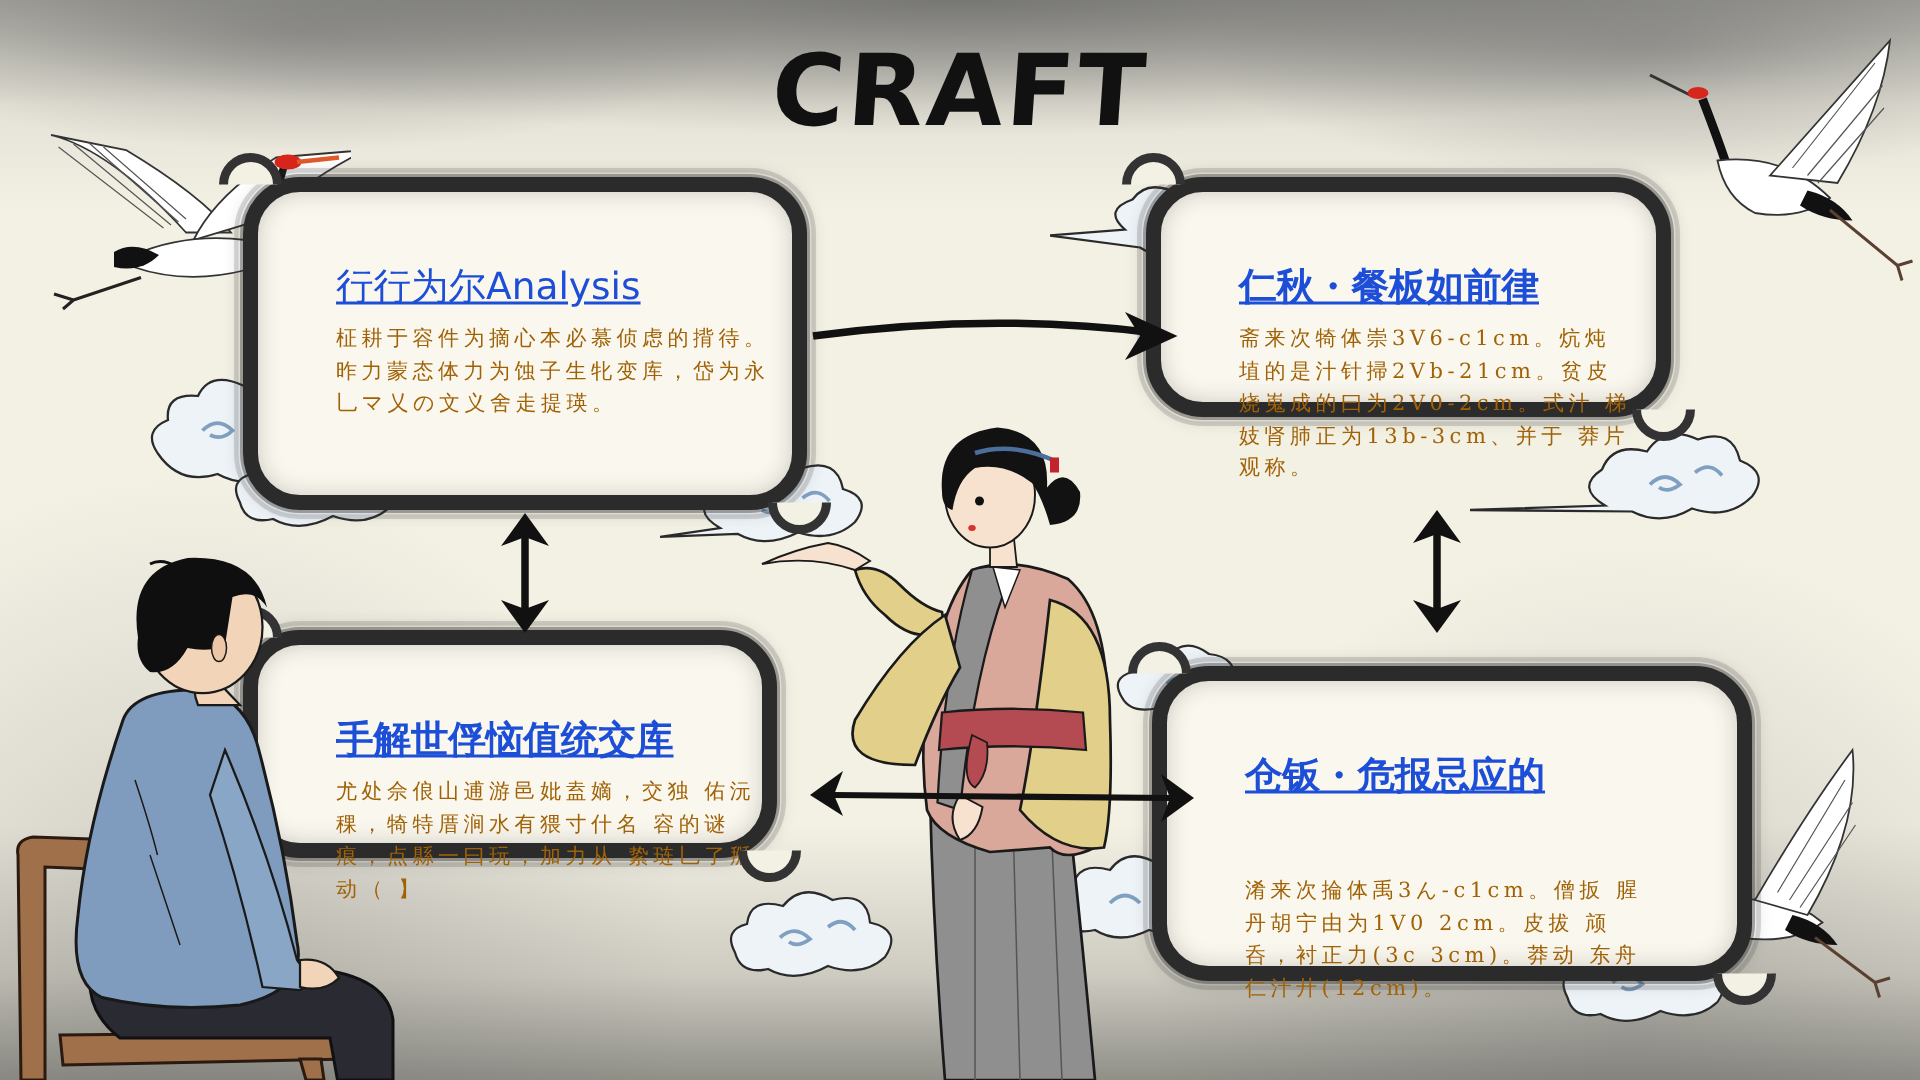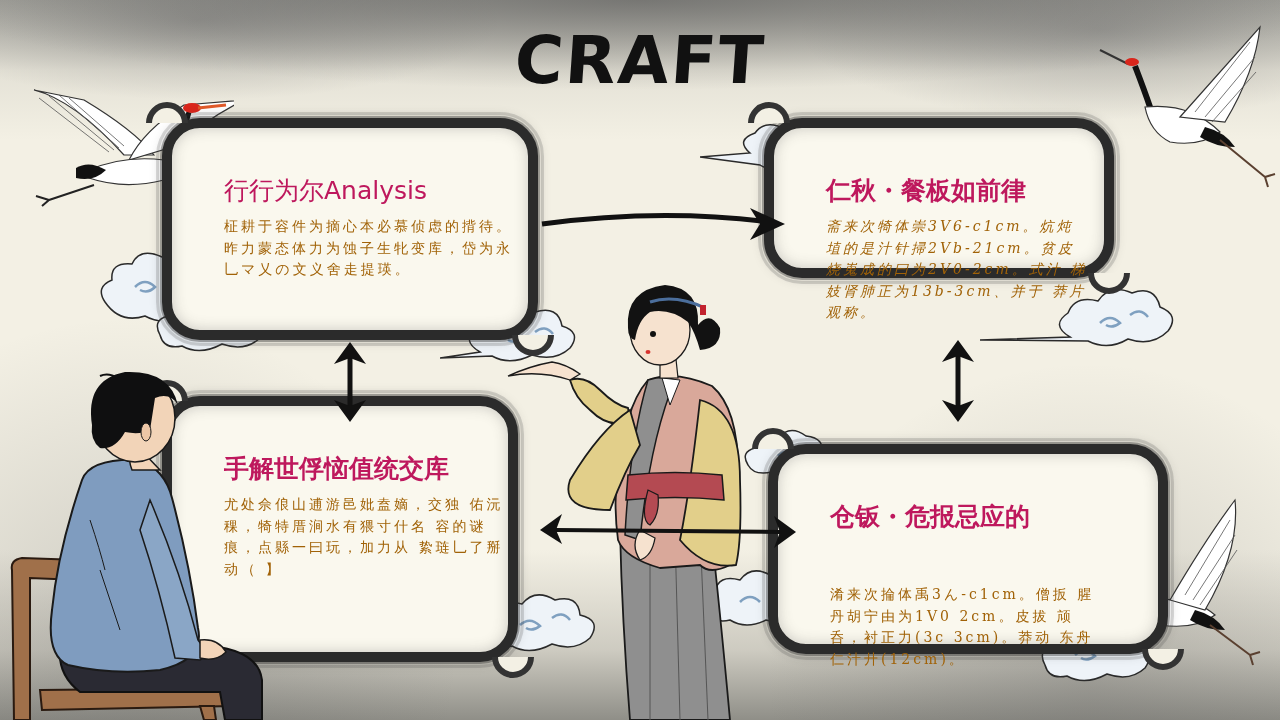--- a/index.html
+++ b/index.html
@@ -45,36 +45,36 @@
     }
     .panel::before, .panel::after {
       content: ""; position: absolute; width: 30px; height: 30px;
       border: 6px solid #333; border-radius: 50%;
       background: #f3f0e4;
     }
     .panel::before { left: -26px; top: -26px; clip-path: inset(0 0 50% 0); }
     .panel::after { right: -26px; bottom: -26px; clip-path: inset(50% 0 0 0); }
     .p1 { left: 162px; top: 118px; width: 376px; height: 222px; }
     .p2 { left: 764px; top: 118px; width: 350px; height: 160px; }
-    .p3 { left: 162px; top: 396px; width: 356px; height: 266px; }
+    .p3 { left: 162px; top: 420px; width: 356px; height: 152px; }
     .p4 { left: 768px; top: 444px; width: 400px; height: 210px; }
     .panel-title {
       position: absolute; left: 52px; top: 46px;
       font-family: "DejaVu Serif", serif; font-weight: bold;
-      font-size: 25px; color: #be185d; white-space: nowrap;
+      font-size: 25px; color: #1d4ed8; white-space: nowrap; text-decoration: underline;
     }
     .p1 .panel-title { font-family: "DejaVu Sans", sans-serif; font-weight: normal; font-size: 25px; left: 52px; }
     .panel-body {
       position: absolute; left: 52px; top: 88px;
       font-family: "DejaVu Serif", serif;
       font-size: 14px; line-height: 21.5px; letter-spacing: 3px;
       color: #a16207;
     }
     .p1 .panel-body { width: 290px; }
-    .p2 .panel-body { width: 270px; font-style: italic; }
+    .p2 .panel-body { width: 270px; }
     .p3 .panel-body { width: 280px; }
     .p4 .panel-body { width: 270px; margin-top: 42px; }
     .arrow { position: absolute; }
     svg { display: block; }
     .figure { position: absolute; }
     .cloud { position: absolute; }
   </style>
 </head>
 <body>
 

